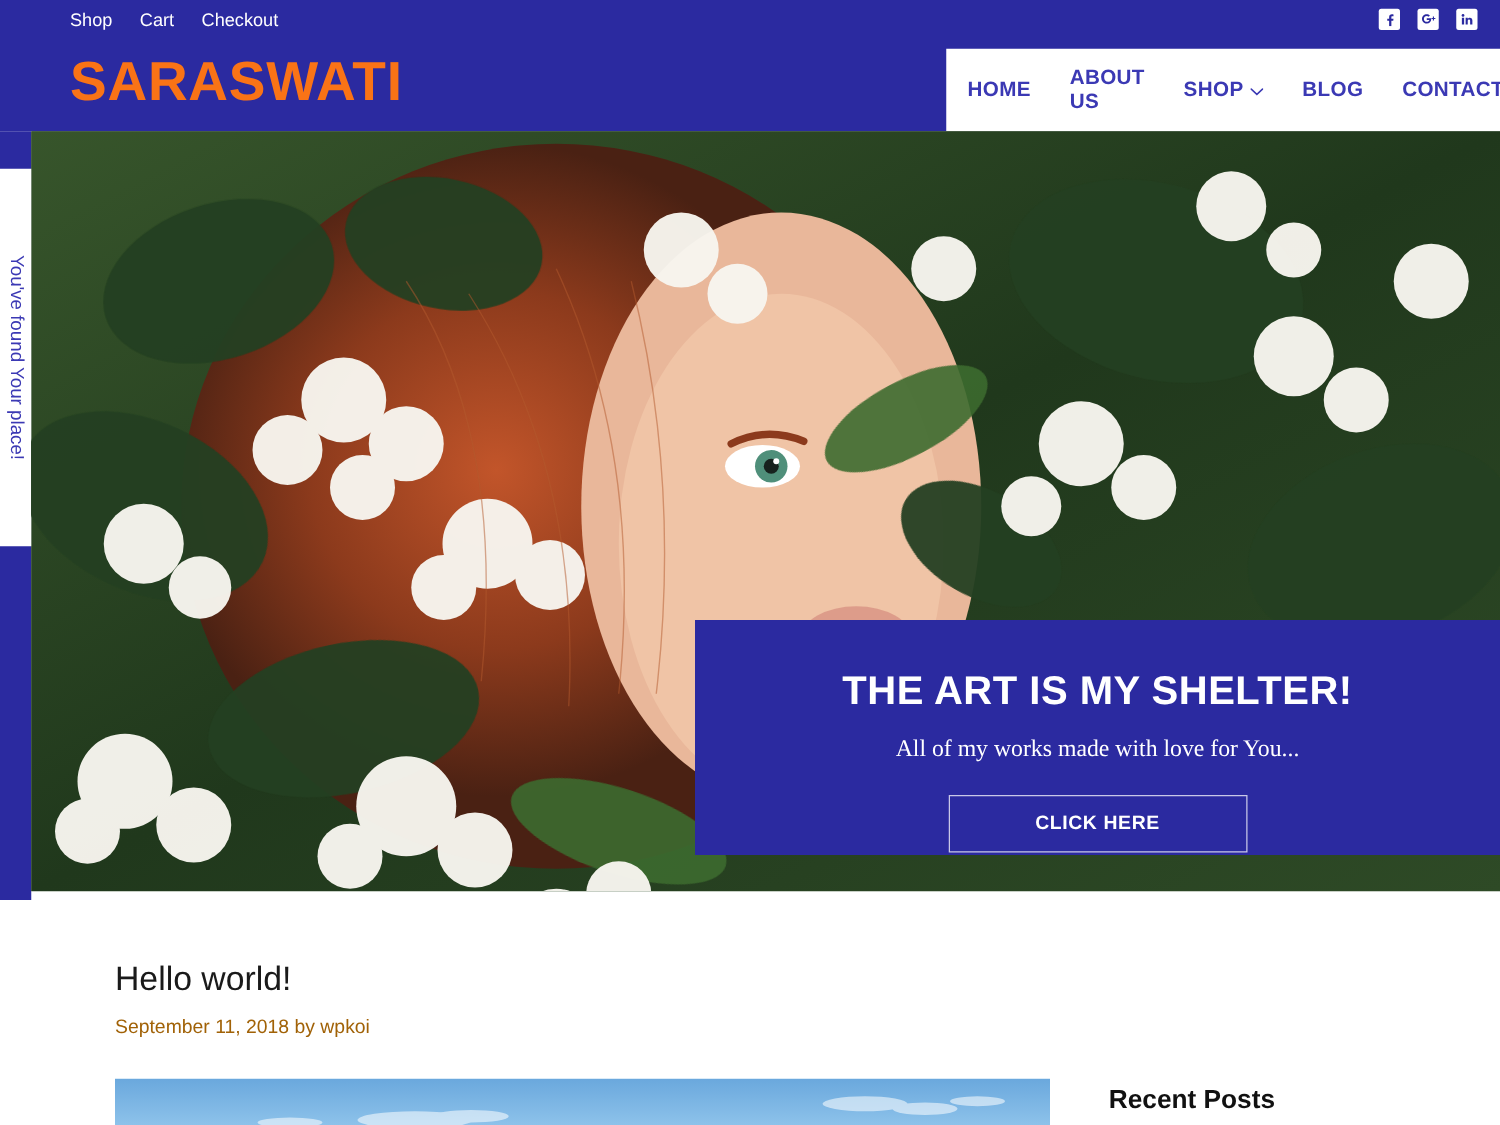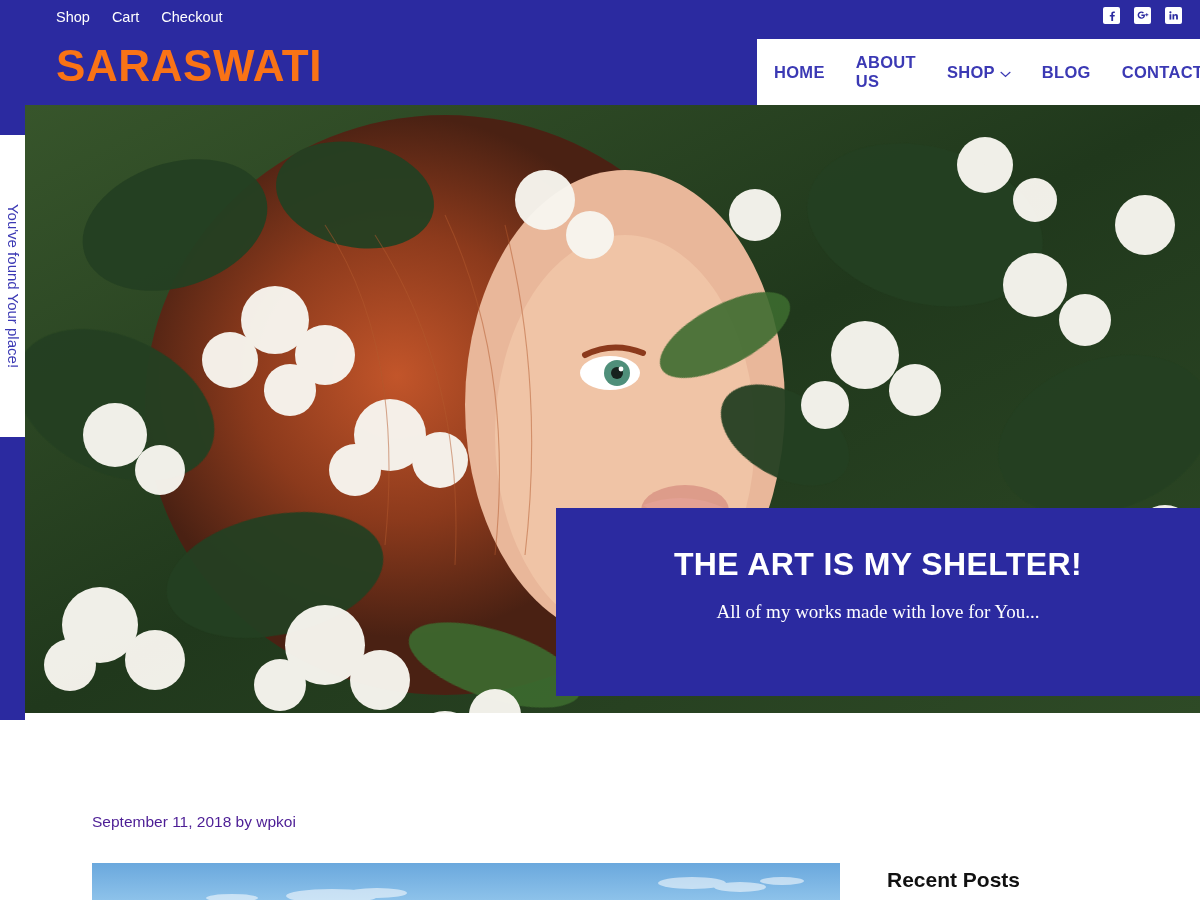--- a/index.html
+++ b/index.html
@@ -83,21 +83,21 @@
   .side-tab .vtext {
     position: absolute; left: 50%; top: 50%;
     transform: translate(-50%, -50%) rotate(90deg);
     transform-origin: center center;
     white-space: nowrap;
     color: #3b39b4; font-size: 15px;
     font-family: "Liberation Sans", sans-serif;
   }
 
   .hero-panel {
-    position: absolute; left: 556px; top: 508px; width: 644px; height: 188px;
+    position: absolute; left: 556px; top: 496px; width: 644px; height: 188px;
     background: #2b2aa0;
     display: flex; flex-direction: column; align-items: center;
   }
   .hero-title {
     margin-top: 38px;
     color: #ffffff; font-size: 32px; font-weight: bold; letter-spacing: 0.4px;
     font-family: "Liberation Sans", sans-serif; text-align: center;
   }
   .hero-sub {
     margin-top: 18px;
@@ -115,21 +115,21 @@
 
   
   .content { position: absolute; left: 0; top: 720px; width: 1200px; height: 180px; background: #ffffff; }
   .post-title {
     position: absolute; left: 92px; top: 48px;
     font-size: 27px; color: #1a1a1a; font-weight: normal;
     font-family: "Liberation Sans", sans-serif;
   }
   .post-meta {
     position: absolute; left: 92px; top: 93px;
-    font-size: 15.5px; color: #4c1d95;
+    font-size: 15.5px; color: #a16207;
     font-family: "Liberation Sans", sans-serif;
   }
   .post-thumb {
     position: absolute; left: 92px; top: 143px; width: 748px; height: 37px;
     overflow: hidden; background: #79b5e4;
   }
 
   .widget-search {
     position: absolute; left: 887px; top: 45px; width: 234px; height: 48px;
     border: 1px solid #e3e3e3; background: #fbfbfb;
@@ -303,24 +303,26 @@
     </svg>
   </div>
 
   <div class="side-tab">
     <span class="vtext">You've found Your place!</span>
   </div>
 
   <div class="hero-panel">
     <div class="hero-title">THE ART IS MY SHELTER!</div>
     <div class="hero-sub">All of my works made with love for You...</div>
+    <button class="hero-btn">CLICK HERE</button>
   </div>
 
   <div class="content">
 
+    <h2 class="post-title">Hello world!</h2>
     <div class="post-meta">September 11, 2018 by wpkoi</div>
 
     <div class="post-thumb">
       <svg viewBox="0 0 748 37" preserveAspectRatio="none" aria-hidden="true" style="position:absolute;inset:0;width:100%;height:100%">
         <defs>
           <linearGradient id="skyg" x1="0" y1="0" x2="0" y2="1">
             <stop offset="0%" stop-color="#6aa8dd"></stop>
             <stop offset="100%" stop-color="#8dc2ea"></stop>
           </linearGradient>
         </defs>

